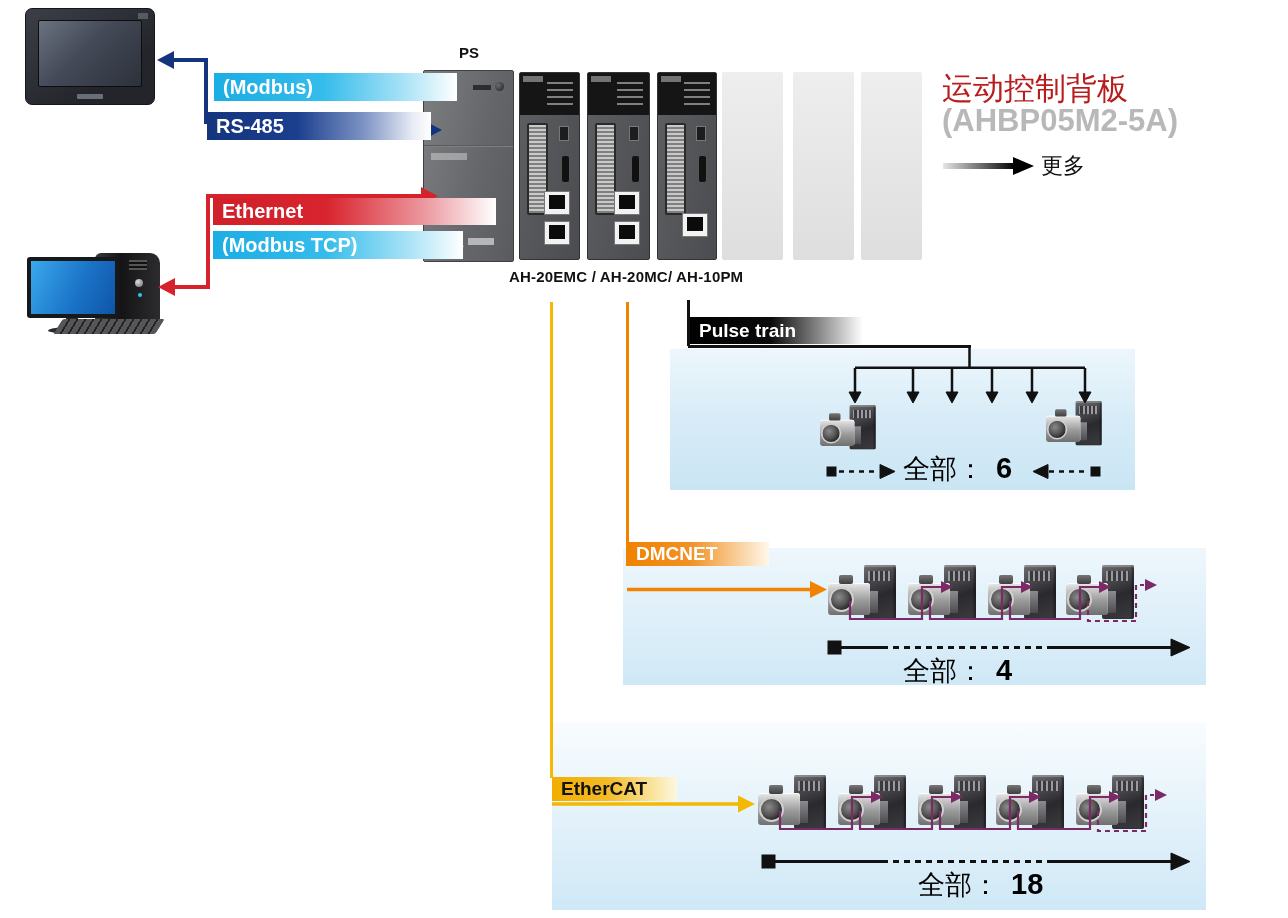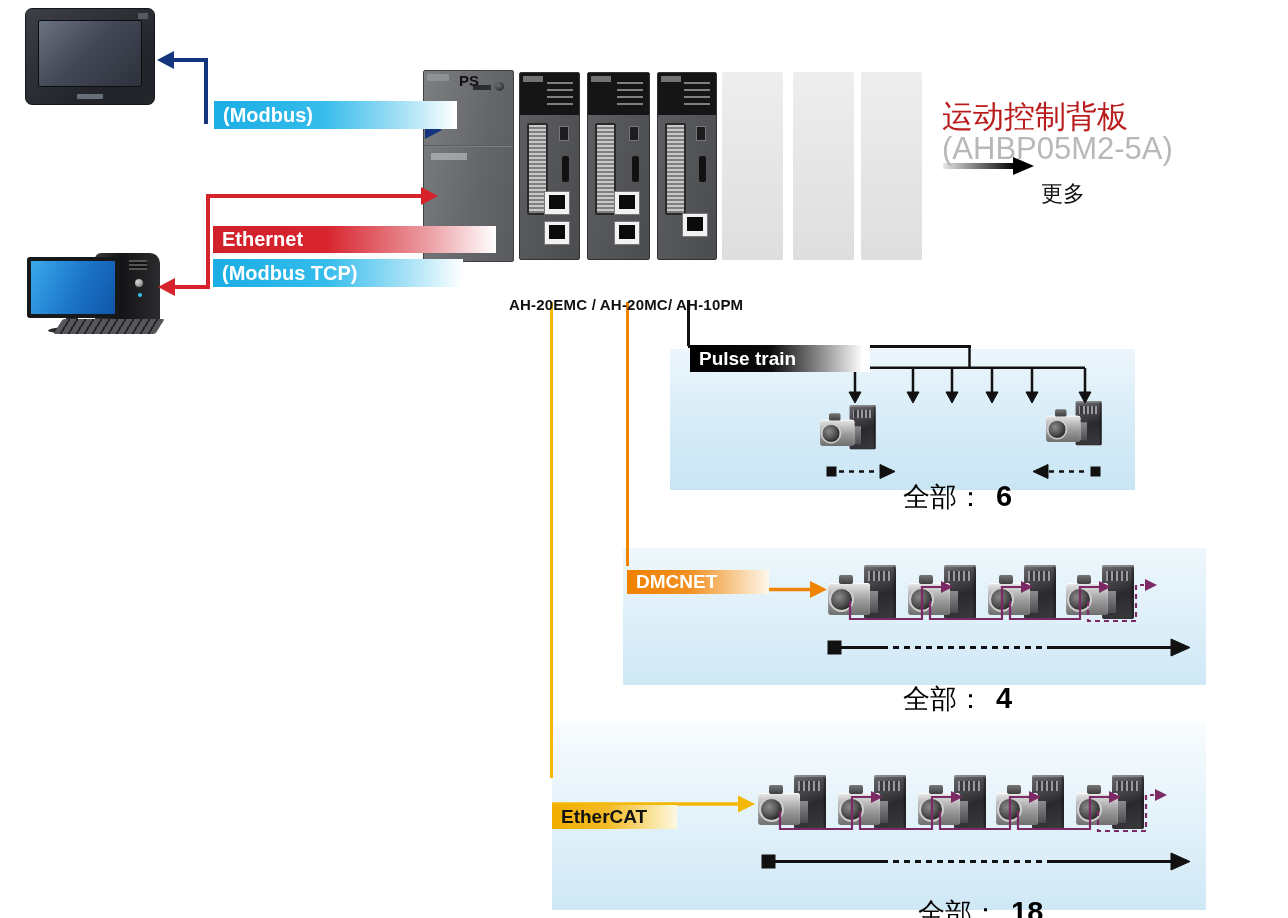--- a/index.html
+++ b/index.html
@@ -4,21 +4,21 @@
 <style>
   html,body{margin:0;padding:0;background:#fff;}
   #canvas{position:relative;width:1288px;height:918px;background:#fff;overflow:hidden;
           font-family:"Liberation Sans","DejaVu Sans",sans-serif;}
   #canvas *{box-sizing:border-box;}
 
   
   .panel{position:absolute;z-index:1;}
   .device,.module,.slot,.servo{position:absolute;z-index:2;}
   #lines{position:absolute;left:0;top:0;z-index:5;pointer-events:none;}
-  .bar,.txt,.total{position:absolute;z-index:6;white-space:nowrap;margin-top:28px;}
+  .bar,.txt,.total{position:absolute;z-index:6;white-space:nowrap;}
 
   
   #panel-pulse{left:670px;top:349px;width:465px;height:141px;
     background:linear-gradient(180deg,#edf6fc 0%,#d9edf8 45%,#c9e5f4 100%);}
   #panel-dmcnet{left:623px;top:548px;width:583px;height:137px;
     background:linear-gradient(180deg,#eef7fc 0%,#cfe8f6 100%);}
   #panel-ethercat{left:552px;top:723px;width:654px;height:187px;
     background:linear-gradient(180deg,#f8fcfe 0%,#cfe8f6 100%);}
 
   
@@ -36,21 +36,21 @@
   #bar-dmcnet{left:627px;top:542px;width:142px;height:24px;line-height:24px;font-size:19px;
     background:linear-gradient(90deg,#f08200 0%,#f29124 45%,#f8cf9a 78%,#fff7ec 100%);}
   #bar-ethercat{left:552px;top:777px;width:125px;height:24px;line-height:24px;font-size:19px;color:#121212;
     background:linear-gradient(90deg,#f2ae00 0%,#f4bb28 45%,#f9e39a 80%,#fdf7e2 100%);}
 
   
   .txt{color:#111;}
   #ps-label{left:459px;top:44px;font-size:15px;font-weight:bold;}
   #cpu-models{left:509px;top:268px;font-size:15px;font-weight:bold;letter-spacing:.2px;}
   #bp-line1{left:942px;top:68px;font-size:31px;color:#b91c1c;}
-  #bp-line2{left:942px;top:103px;font-size:31px;font-weight:normal;color:#b8b8b8;}
+  #bp-line2{left:942px;top:103px;font-size:31px;font-weight:bold;color:#b8b8b8;}
   #more-label{left:1041px;top:151px;font-size:22px;}
   .total{font-size:27px;color:#000000;}
   .total .num{font-weight:bold;font-size:29px;margin-left:12px;}
   #total-pulse{left:903px;top:451px;}
   #total-dmcnet{left:903px;top:653px;}
   #total-ethercat{left:918px;top:867px;}
 
   
   #hmi{left:25px;top:8px;width:130px;height:97px;border-radius:7px;border:1px solid #15161a;
     background:linear-gradient(145deg,#3c3f46 0%,#23252b 70%);}
@@ -354,20 +354,21 @@
       <polygon points="1190,861.5 1171,853 1171,870"></polygon>
     </g>
 
     <g>
       <rect x="943" y="163" width="72" height="6" fill="url(#moreGrad)"></rect>
       <polygon points="1034,166 1013,157 1013,175" fill="#000"></polygon>
     </g>
   </svg>
 
   <div class="bar" id="bar-modbus">(Modbus)</div>
+  <div class="bar" id="bar-rs485">RS-485</div>
   <div class="bar" id="bar-ethernet">Ethernet</div>
   <div class="bar" id="bar-pulse">Pulse train</div>
   <div class="bar" id="bar-modbustcp">(Modbus TCP)</div>
   <div class="bar" id="bar-dmcnet">DMCNET</div>
   <div class="bar" id="bar-ethercat">EtherCAT</div>
 
   <div class="txt" id="ps-label">PS</div>
   <div class="txt" id="cpu-models">AH-20EMC / AH-20MC/ AH-10PM</div>
   <div class="txt" id="bp-line1">运动控制背板</div>
   <div class="txt" id="bp-line2">(AHBP05M2-5A)</div>

